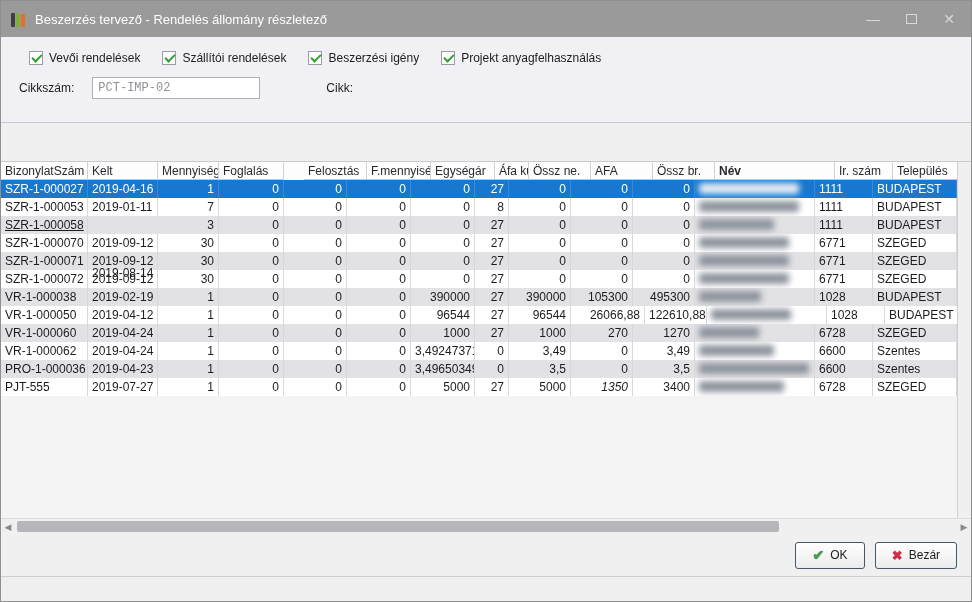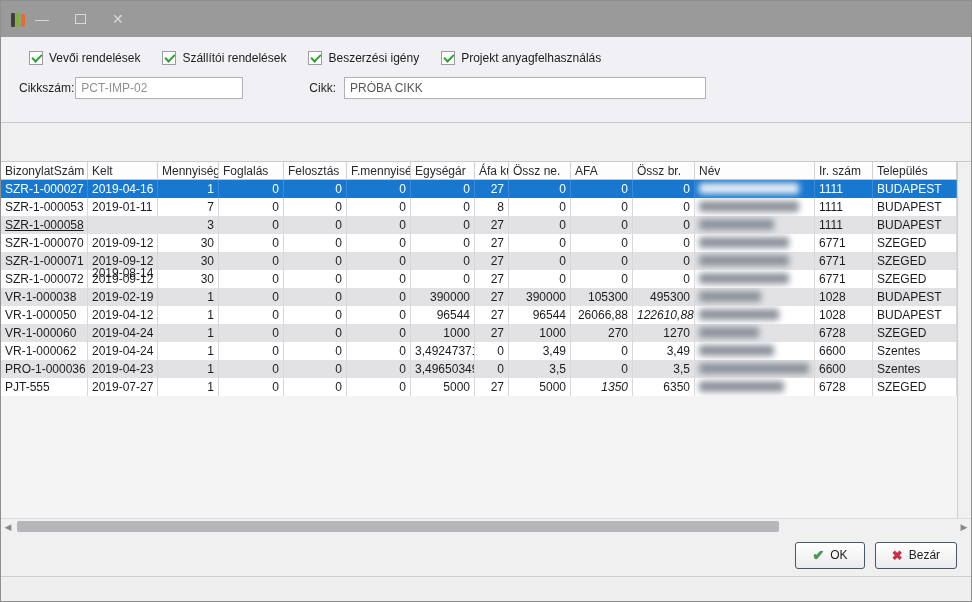--- a/index.html
+++ b/index.html
@@ -19,21 +19,21 @@
   
   .toppanel{position:absolute;left:0;top:36px;width:100%;height:86px;background:#f1f1f5;border-bottom:1px solid #c9c9ce;}
   .checkrow{display:flex;align-items:center;gap:22px;padding:14px 0 0 28px;}
   .chk{display:flex;align-items:center;gap:6px;}
   .chkbox{position:relative;width:14px;height:14px;background:#fff;border:1px solid #9a9ea4;}
   .chkbox::after{content:"";position:absolute;left:2px;top:2px;width:8px;height:4px;border-left:2px solid #2fa12f;border-bottom:2px solid #2fa12f;transform:rotate(-45deg);}
   .chklabel{font-size:12px;color:#1d1d1f;}
   .fieldrow{display:flex;align-items:center;padding:12px 0 0 18px;}
   .flabel{font-size:12px;color:#1d1d1f;}
   .tbox{height:22px;border:1px solid #aeb2b8;background:#fff;font-family:"Liberation Sans",sans-serif;font-size:12px;padding:0 5px;outline:none;}
-  .tbox.c1{width:168px;margin-left:1px;color:#8f9296;}
+  .tbox.c1{width:168px;margin-left:18px;color:#8f9296;font-family:Liberation Mono, monospace;}
   .tbox.c2{width:362px;margin-left:8px;color:#55585c;}
   .flabel.l2{margin-left:66px;}
   
   .groupbar{position:absolute;left:0;top:123px;width:100%;height:36px;background:#e9e9ed;border-bottom:1px solid #c9c9ce;display:flex;align-items:center;padding-left:10px;}
   .grouphint{font-size:12px;color:#3a3a3e;}
   
   .grid{position:absolute;left:0;top:160px;width:956px;height:357px;background:#f4f4f5;overflow:hidden;border-top:1px solid #c9c9ce;}
   .vstrip{position:absolute;right:0;top:160px;width:14px;height:357px;background:#f0f0f1;border-left:1px solid #cfcfd2;border-top:1px solid #c9c9ce;}
   .bandrow,.hdrrow{display:flex;background:#fdfdfe;}
   .band-cell{height:19px;line-height:19px;text-align:center;font-size:12px;color:#2a2a2e;border-right:1px solid #c6c6c9;border-bottom:1px solid #d6d6d9;overflow:hidden;white-space:nowrap;flex:0 0 auto;}
@@ -66,20 +66,21 @@
 <body>
 
 <div class="window">
 
   <div class="titlebar">
     <span class="appicon">
         <i class="b1"></i>
         <i class="b2"></i>
         <i class="b3"></i>
       </span>
+    <span class="title-text">Beszerzés tervező  - Rendelés állomány részletező</span>
     <span class="winbtns">
       <span class="winbtn">—</span>
       <span class="winbtn"><span class="maxglyph"></span></span>
       <span class="winbtn">✕</span>
     </span>
   </div>
 
   <div class="toppanel">
     <div class="checkrow">
       <span class="chk">
@@ -96,39 +97,38 @@
       </span>
       <span class="chk">
         <span class="chkbox"></span>
         <span class="chklabel">Projekt anyagfelhasználás</span>
       </span>
     </div>
     <div class="fieldrow">
       <span class="flabel">Cikkszám:</span>
       <input class="tbox c1" type="text" value="PCT-IMP-02" style="">
       <span class="flabel l2">Cikk:</span>
-      <input class="tbox c2" type="text" value="PRÓBA CIKK" style="">
     </div>
   </div>
 
 
   <div class="grid">
     <div class="hdrrow">
         <div class="hcell" style="width: 87px;">BizonylatSzám</div>
         <div class="hcell" style="width: 70px;">Kelt</div>
         <div class="hcell" style="width: 61px;">Mennyiség</div>
         <div class="hcell" style="width: 65px;">Foglalás</div>
-        <div class="hcell" style="width: 63px;">Felosztás</div>
+        <div class="hcell" style="width: 63px; margin-left: 20px;">Felosztás</div>
         <div class="hcell" style="width: 64px;">F.mennyiség</div>
         <div class="hcell" style="width: 64px;">Egységár</div>
         <div class="hcell" style="width: 34px;">Áfa ku.</div>
         <div class="hcell" style="width: 62px;">Össz ne.</div>
         <div class="hcell" style="width: 62px;">AFA</div>
         <div class="hcell" style="width: 62px;">Össz br.</div>
-        <div class="hcell" style="width: 120px;">Név</div>
+        <div class="hcell" style="width: 120px; font-weight: bold;">Név</div>
         <div class="hcell" style="width: 58px;">Ir. szám</div>
         <div class="hcell" style="width: 84px;">Település</div>
       </div>
     <div>
         <div class="grow sel">
           <div class="gcell" style="width: 87px;">SZR-1-000027</div>
           <div class="gcell" style="width: 70px;">2019-04-16</div>
           <div class="gcell r" style="width: 61px;">1</div>
           <div class="gcell r" style="width: 65px;">0</div>
           <div class="gcell r" style="width: 63px;">0</div>
@@ -241,22 +241,22 @@
         <div class="grow">
           <div class="gcell" style="width: 87px;">VR-1-000050</div>
           <div class="gcell" style="width: 70px;">2019-04-12</div>
           <div class="gcell r" style="width: 61px;">1</div>
           <div class="gcell r" style="width: 65px;">0</div>
           <div class="gcell r" style="width: 63px;">0</div>
           <div class="gcell r" style="width: 64px;">0</div>
           <div class="gcell r" style="width: 64px;">96544</div>
           <div class="gcell r" style="width: 34px;">27</div>
           <div class="gcell r" style="width: 62px;">96544</div>
-          <div class="gcell r" style="width: 62px;">26066,88</div>
-          <div class="gcell r" style="width: 62px; font-style: italic;">122610,88</div>
+          <div class="gcell r" style="width: 62px; margin-left: 12px;">26066,88</div>
+          <div class="gcell r" style="width: 62px;">122610,88</div>
           <div class="gcell" style="width: 120px;"><span class="blur" style="width: 80px;"></span></div>
           <div class="gcell" style="width: 58px;">1028</div>
           <div class="gcell" style="width: 84px;">BUDAPEST</div>
         </div>
         <div class="grow stripe">
           <div class="gcell" style="width: 87px;">VR-1-000060</div>
           <div class="gcell" style="width: 70px;">2019-04-24</div>
           <div class="gcell r" style="width: 61px;">1</div>
           <div class="gcell r" style="width: 65px;">0</div>
           <div class="gcell r" style="width: 63px;">0</div>
@@ -306,21 +306,21 @@
           <div class="gcell" style="width: 87px;">PJT-555</div>
           <div class="gcell" style="width: 70px;">2019-07-27</div>
           <div class="gcell r" style="width: 61px;">1</div>
           <div class="gcell r" style="width: 65px;">0</div>
           <div class="gcell r" style="width: 63px;">0</div>
           <div class="gcell r" style="width: 64px;">0</div>
           <div class="gcell r" style="width: 64px;">5000</div>
           <div class="gcell r" style="width: 34px;">27</div>
           <div class="gcell r" style="width: 62px;">5000</div>
           <div class="gcell r" style="width: 62px; font-style: italic;">1350</div>
-          <div class="gcell r" style="width: 62px;">6350</div>
+          <div class="gcell r" style="width: 62px;">3400</div>
           <div class="gcell" style="width: 120px;"><span class="blur" style="width: 85px;"></span></div>
           <div class="gcell" style="width: 58px;">6728</div>
           <div class="gcell" style="width: 84px;">SZEGED</div>
         </div>
       </div>
   </div>
   <div class="vstrip"></div>
 
   <div class="hscroll">
     <span class="sarrow left">◀</span>

